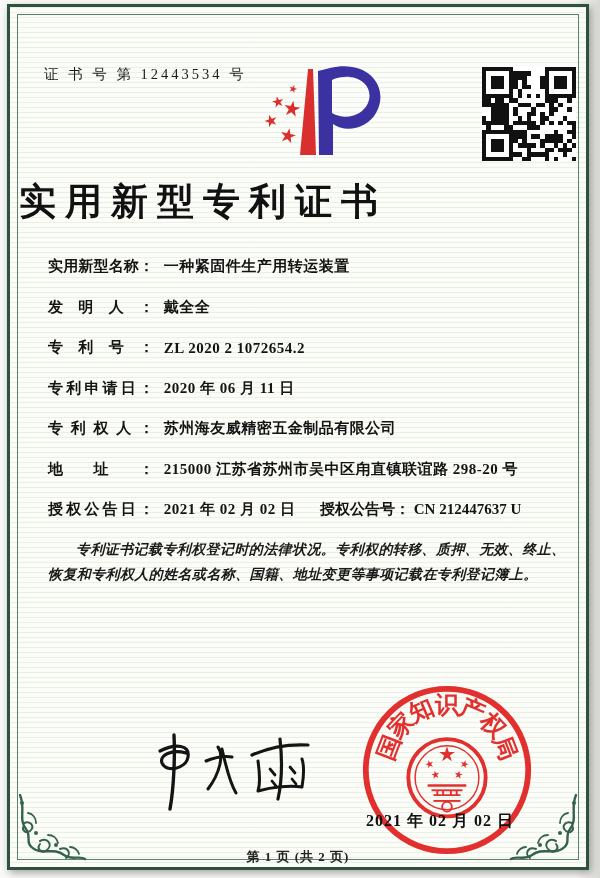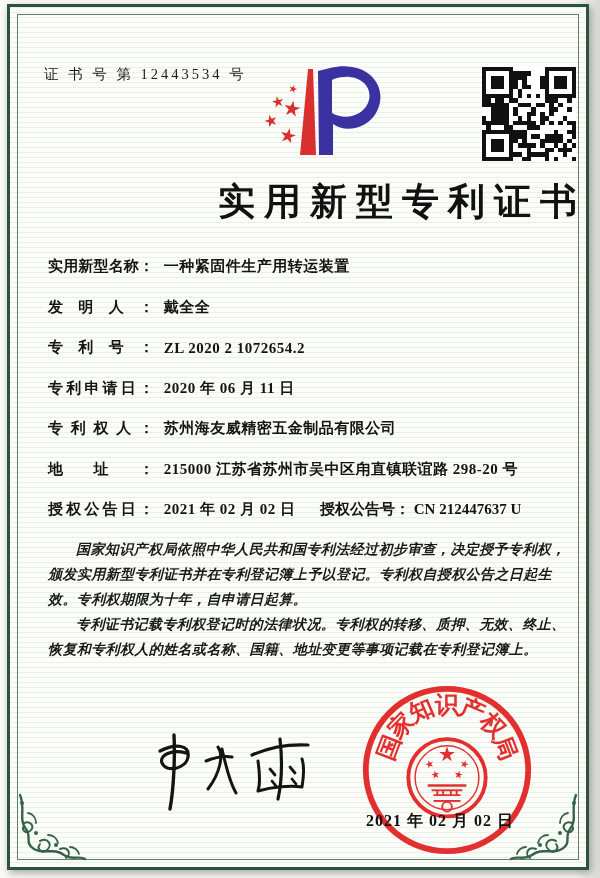--- a/index.html
+++ b/index.html
@@ -21,21 +21,21 @@
     position:absolute;left:7px;top:7px;right:7px;bottom:7px;
     border:1px solid #5c7f69;pointer-events:none;
   }
   .cert-no{
     position:absolute;left:34px;top:58px;
     font-size:14.5px;font-weight:normal;color:#1c1c1c;letter-spacing:3px;
   }
   .logo{position:absolute;left:232px;top:56px;width:180px;height:112px;}
   .qr{position:absolute;left:472px;top:60px;width:94px;height:94px;}
   .title{
-    position:absolute;left:0;top:170px;width:100%;text-align:right;
+    position:absolute;left:0;top:170px;width:100%;text-align:left;
     font-size:37px;font-weight:bold;color:#111;letter-spacing:9px;
     text-indent:9px;
   }
   .fields{position:absolute;left:38px;top:250px;width:524px;}
   .frow{margin-bottom:21.5px;font-size:15px;font-weight:bold;color:#141414;white-space:nowrap;}
   .frow .lbl{
     display:inline-block;width:106px;vertical-align:bottom;
     text-align:justify;text-align-last:justify;
   }
   .frow .val{margin-left:6px;letter-spacing:.5px;}
@@ -277,21 +277,20 @@
       <span class="lbl">授权公告日：</span>
       <span class="val">2021 年 02 月 02 日</span>
       <span class="grant-right">
         <span>授权公告号：</span>
         <span>CN 212447637 U</span>
       </span>
     </div>
   </div>
 
   <div class="paras">
-    <p>国家知识产权局依照中华人民共和国专利法经过初步审查，决定授予专利权，颁发实用新型专利证书并在专利登记簿上予以登记。专利权自授权公告之日起生效。专利权期限为十年，自申请日起算。</p>
     <p>专利证书记载专利权登记时的法律状况。专利权的转移、质押、无效、终止、恢复和专利权人的姓名或名称、国籍、地址变更等事项记载在专利登记簿上。</p>
   </div>
 
 
   <svg class="signature" viewBox="0 0 200 88" fill="none" stroke="#141414" stroke-linecap="round" stroke-linejoin="round">
     <path stroke-width="3.2" d="M28,22 C44,14 58,16 56,28 C54,40 34,44 30,34 C27,26 40,20 54,24"></path>
     <path stroke-width="3.4" d="M42,6 C43,26 42,58 38,80"></path>
     <path stroke-width="3" d="M86,18 C92,26 88,44 76,60"></path>
     <path stroke-width="3" d="M74,32 C84,28 94,27 100,28"></path>
     <path stroke-width="3" d="M90,20 C94,38 98,54 104,64"></path>
@@ -341,20 +340,21 @@
         <path stroke-width="2" d="M74,111 L106,111"></path>
         <path stroke-width="2" d="M76,116 L104,116 M80,111 L80,116 M86,111 L86,116 M94,111 L94,116 M100,111 L100,116"></path>
         <path stroke-width="2" d="M76,122 L104,122"></path>
         <circle cx="90" cy="128" r="5" stroke-width="2"></circle>
       </g>
     </g>
   </svg>
 
   <div class="seal-date">2021 年 02 月 02 日</div>
 
+  <div class="footer">第 1 页 (共 2 页)</div>
 
   <svg class="flourish bl" viewBox="0 0 74 74" fill="none" stroke="#35624a" stroke-linecap="round">
     <path stroke-width="2.4" d="M6,6 C12,20 4,30 12,40 C18,47 10,54 20,60 C30,66 40,58 50,66 C58,72 66,66 71,70"></path>
     <path stroke-width="2" d="M10,34 c7,-3 11,4 6,8 c-4,3 -9,-1 -6,-5"></path>
     <path stroke-width="2" d="M26,52 c8,-4 13,4 7,9 c-5,4 -11,-1 -7,-6"></path>
     <path stroke-width="2" d="M46,60 c8,-3 12,5 6,9"></path>
     <path stroke-width="1.8" d="M14,24 c5,1 8,5 8,10 M34,46 c5,0 9,3 10,8 M56,58 c4,0 8,3 9,7"></path>
     <circle cx="8" cy="14" r="2" fill="#35624a" stroke="none"></circle>
     <circle cx="22" cy="44" r="2" fill="#35624a" stroke="none"></circle>
     <circle cx="42" cy="56" r="2" fill="#35624a" stroke="none"></circle>

